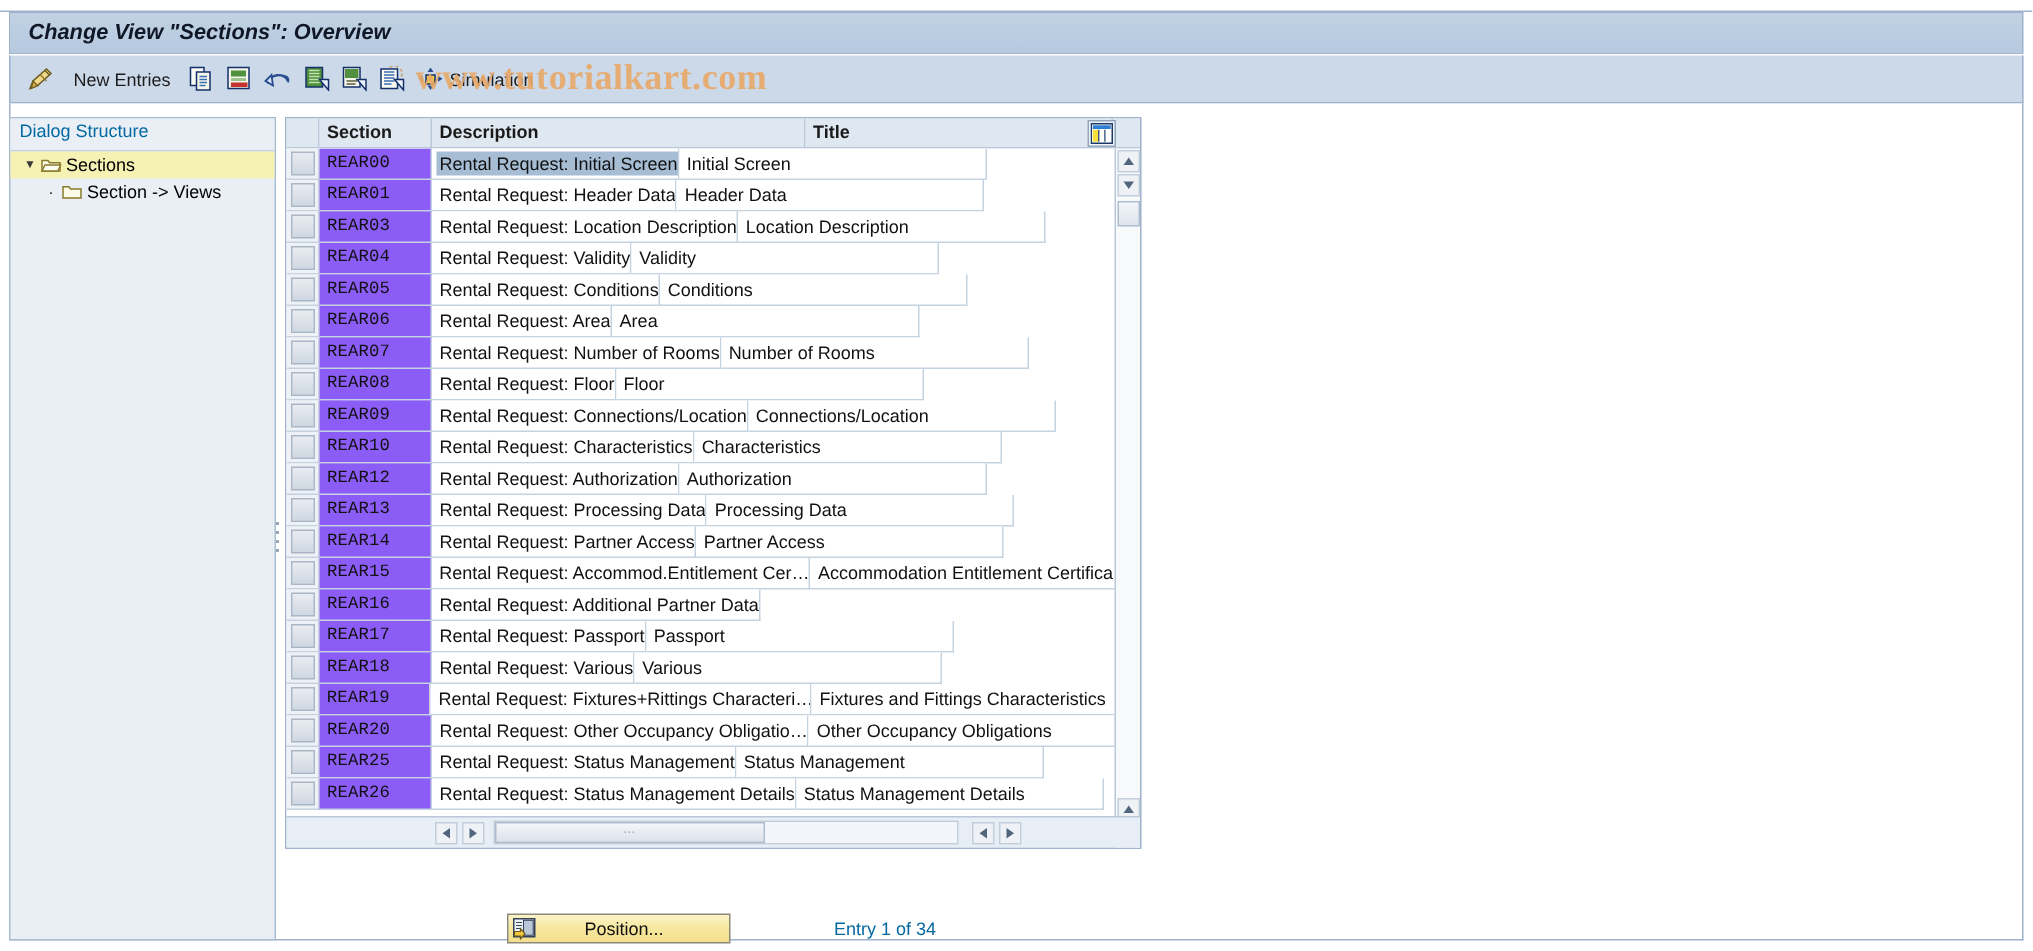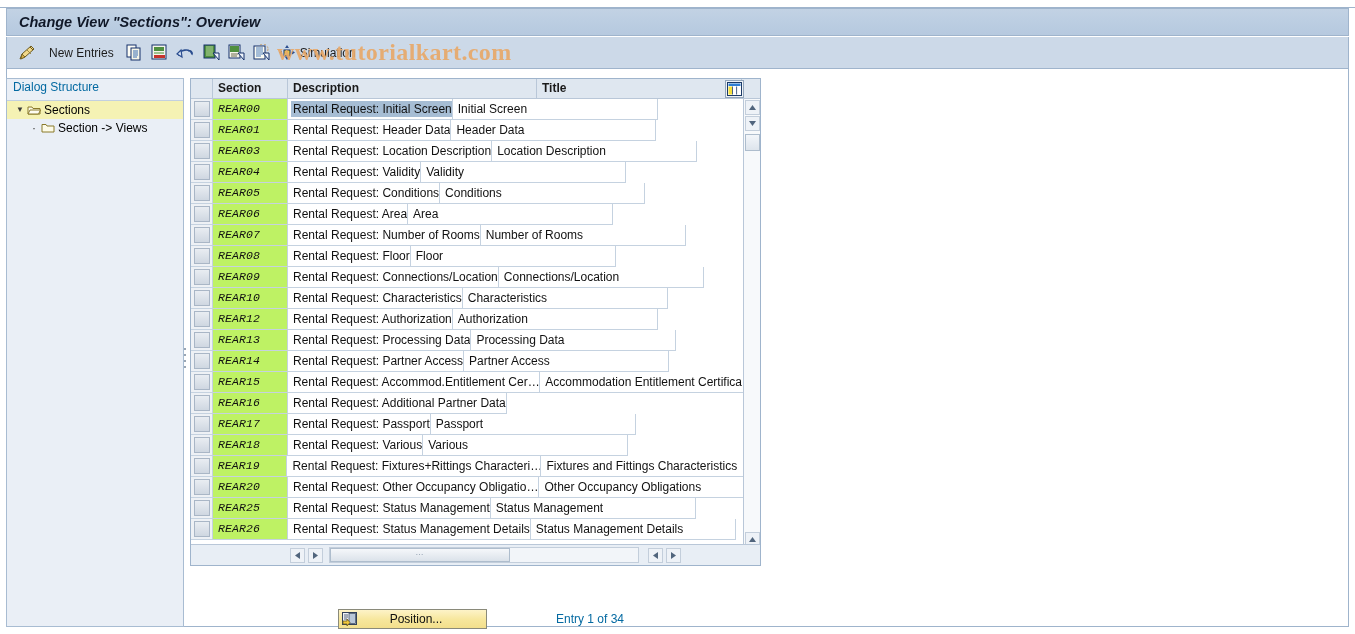--- a/index.html
+++ b/index.html
@@ -252,25 +252,24 @@
   }
   .rowsel-inner {
     width: 16px; height: 16px;
     margin: 2px 0 0 3px;
     background: linear-gradient(to bottom, #e9edf2, #cfd7e1);
     border: 1px solid #a9b6c6;
     box-sizing: border-box;
   }
   .td.c-section {
     width: 75px;
-    background: #bef264;
+    background: #8b5cf6;
     font-family: "Liberation Mono", monospace;
     font-size: 11.5px;
     letter-spacing: 0.1px;
-    font-style: italic;
   }
   .td.c-title { width: 205px; }
   .cell-sel {
     background: #a6bdd4;
     display: inline-block;
     margin: -1px -2px -1px -2px;
     padding: 1px 2px;
   }
 
   

